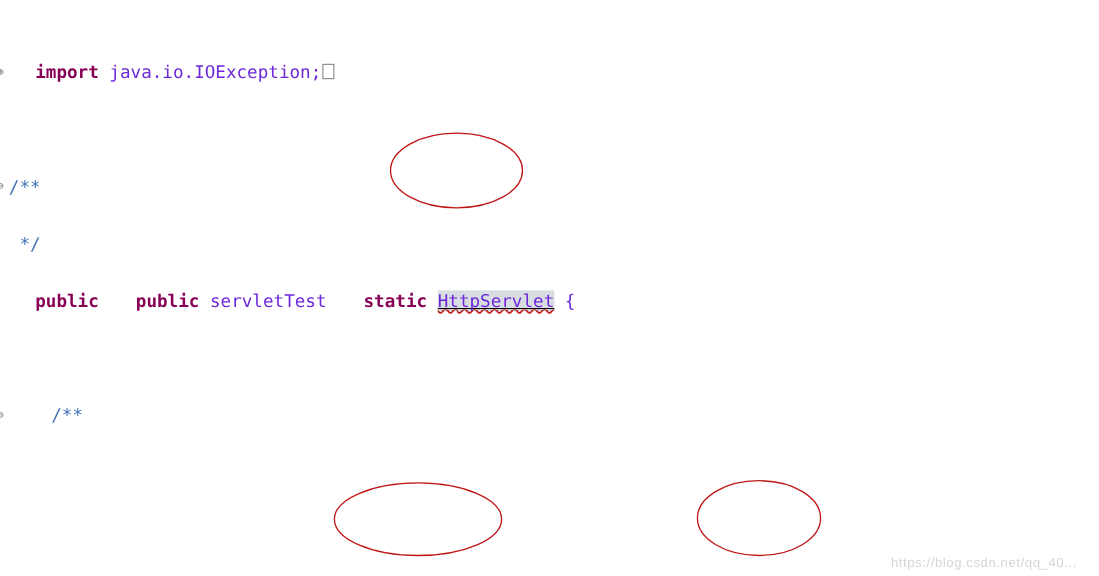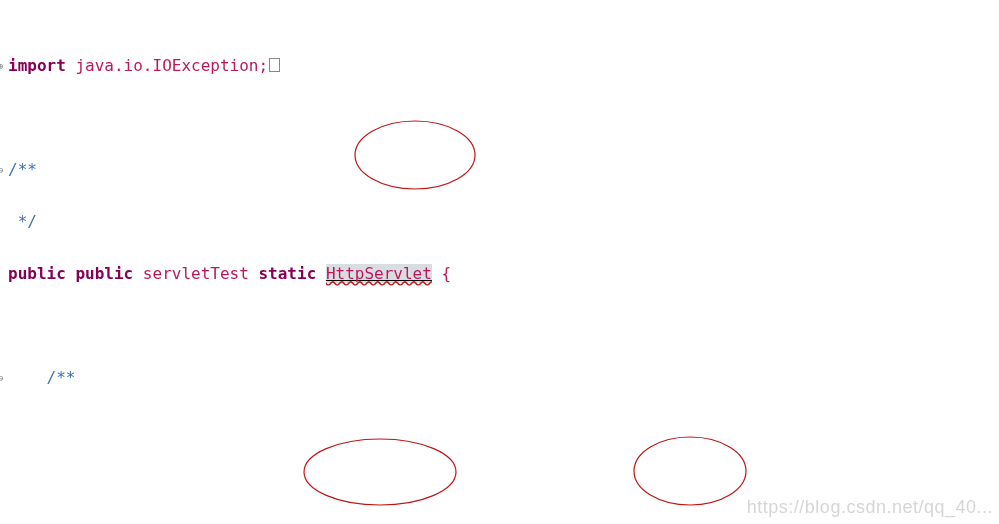--- a/index.html
+++ b/index.html
@@ -25,37 +25,37 @@
     left: -10px;
     top: 50%;
     transform: translateY(-50%);
     font-size: 9px;
     color: #777;
   }
   .line {
     position: relative;
     height: 26px;
   }
-  .kw { color: #880055; font-weight: bold; }                          
+  .kw { color: #880055; font-weight: bold; margin-left: 24px; }                          
   .cmt { color: #4173b3; }
   .fld { color: #1010ac; font-weight: bold; font-style: italic; }
-  .plain { color: #be185d; }
+  .plain { color: #6d28d9; }
   .box { display:inline-block; border:1px solid #888; width:9px; height:12px; vertical-align:-1px; margin-left:1px;}
   .hl { background:#d8dde1;text-decoration:underline; }
   .wavy { text-decoration: underline wavy #c02020; text-decoration-skip-ink: none;}
   .lineblue { position:absolute; left:-8px; right:0; top:0; bottom:0; background:#e9f0f9; z-index:-1;}
 
   svg.circ { position:absolute; pointer-events:none; z-index:5;}
   .watermark {
     position:absolute;
-    right:6px;
+    right:20px;
     bottom:6px;
     color:#d6d6d6;
     font-family: sans-serif;
-    font-size:18px;
+    font-size:12px;
     letter-spacing:0.5px;
     user-select:none;
     z-index:6;
   }
 </style>
 </head>
 <body>
 
 <div class="editor">
 

